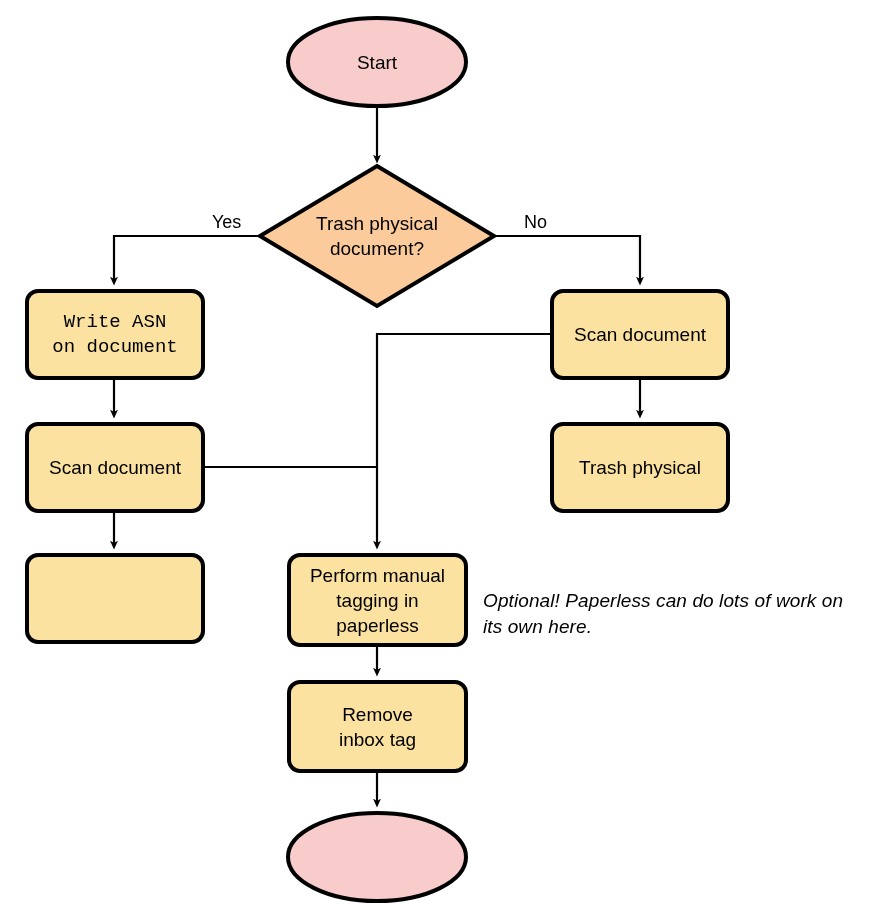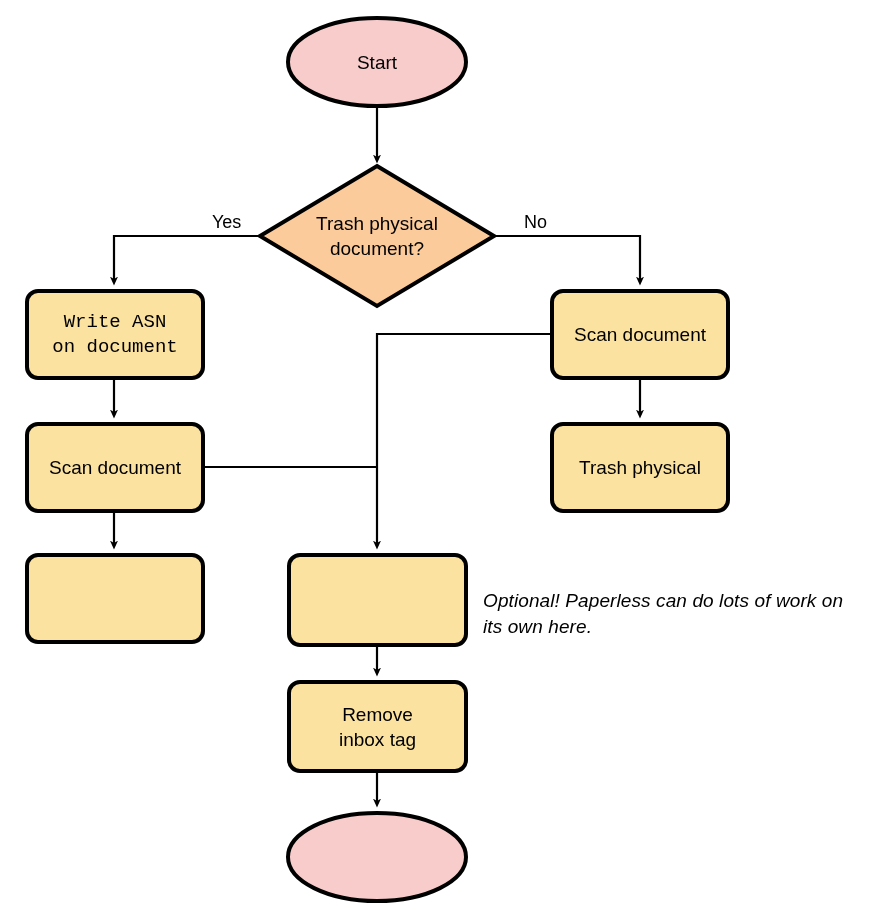--- a/index.html
+++ b/index.html
@@ -127,20 +127,23 @@
   <div class="node-label" style="left:27px; top:291px; width:176px; height:87px;font-family:Liberation Mono, monospace;">Write ASN
 on document</div>
 
   <div class="node-label" style="left:27px; top:424px; width:176px; height:87px;">Scan document</div>
 
 
   <div class="node-label" style="left:552px; top:291px; width:176px; height:87px;">Scan document</div>
 
   <div class="node-label" style="left:552px; top:424px; width:176px; height:87px;">Trash physical</div>
 
+  <div class="node-label" style="left:289px; top:555px; width:177px; height:90px;">Perform manual
+tagging in
+paperless</div>
 
   <div class="node-label" style="left:289px; top:682px; width:177px; height:89px;text-align:center;">Remove
 inbox tag</div>
 
 
   <div class="edge-label" style="left:196px; top:212px;margin-left:16px;">Yes</div>
 
   <div class="edge-label" style="left:508px; top:212px;margin-left:16px;">No</div>
 
   <div class="note-text" style="left:483px; top:588px; width:420px;">Optional! Paperless can do lots of work on

